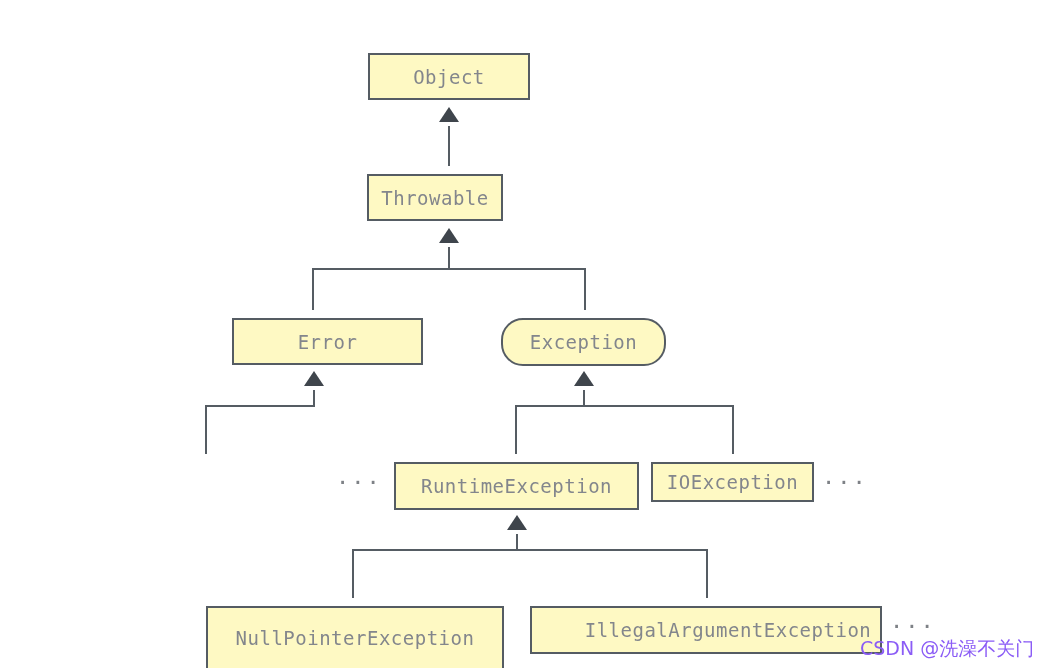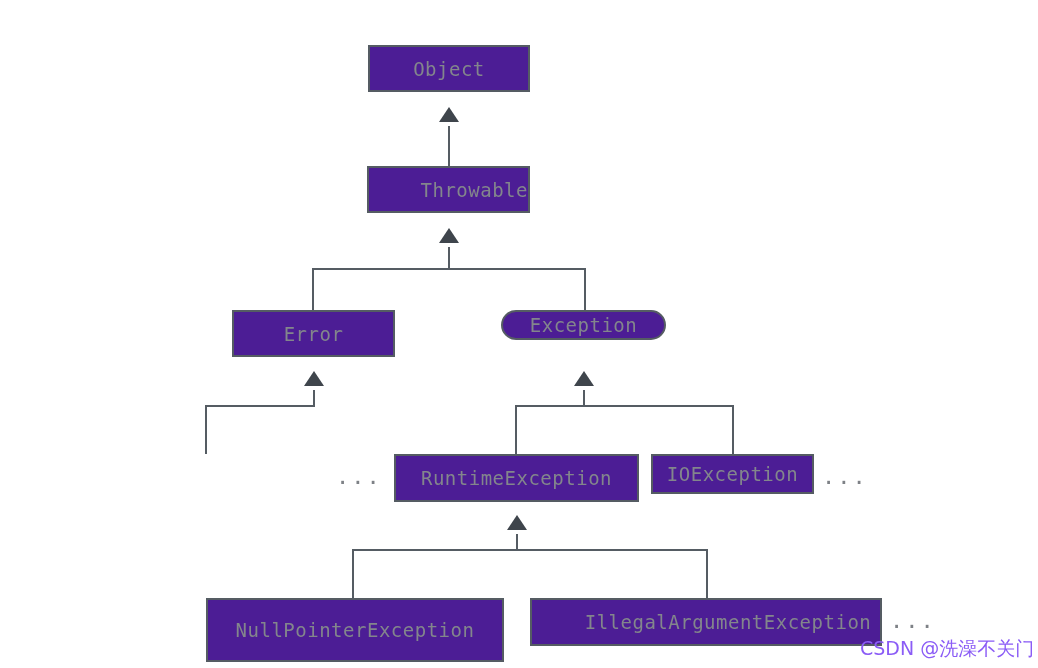--- a/index.html
+++ b/index.html
@@ -12,30 +12,31 @@
     width: 1038px;
     height: 668px;
     background: #ffffff;
     overflow: hidden;
     font-family: "DejaVu Sans Mono", "Liberation Mono", monospace;
   }
   .node {
     position: absolute;
     box-sizing: border-box;
     border: 2px solid #555c63;
-    background: #4c1d95;
+    background: #fef9c3;
     color: #83868c;
     display: flex;
     align-items: center;
     justify-content: center;
     font-family: "DejaVu Sans Mono", "Liberation Mono", monospace;
     font-size: 19px;
     letter-spacing: 0.5px;
     white-space: nowrap;
     z-index: 3;
+    margin-top: 8px;
   }
   .ellipsis {
     position: absolute;
     color: #7e8186;
     font-family: "DejaVu Sans Mono", "Liberation Mono", monospace;
     font-size: 22px;
     letter-spacing: 2px;
     line-height: 1;
     z-index: 3;
   }
@@ -97,29 +98,29 @@
   <div class="arrow" style="left:507px; top:515px;"></div>
   <div class="vline" style="left:516px; top:534px; height:16px;"></div>
   <div class="hline" style="left:352px; top:549px; width:356px;"></div>
   <div class="vline" style="left:352px; top:549px; height:49px;"></div>
   <div class="vline" style="left:706px; top:549px; height:49px;"></div>
 
   <div class="node" style="left:368px; top:45px; width:162px; height:47px;">
     <span>Object</span>
   </div>
 
-  <div class="node" style="left:367px; top:166px; width:163px; height:47px;justify-content:flex-end;">
+  <div class="node" style="left:367px; top:166px; width:136px; height:47px;">
     <span>Throwable</span>
   </div>
 
-  <div class="node" style="left:232px; top:310px; width:163px; height:47px;">
+  <div class="node" style="left:232px; top:310px; width:191px; height:47px;">
     <span>Error</span>
   </div>
 
-  <div class="node" style="left:501px; top:310px; width:165px; height:30px;border-radius:22px;">
+  <div class="node" style="left:501px; top:310px; width:165px; height:48px;border-radius:22px;">
     <span>Exception</span>
   </div>
 
 
   <div class="node" style="left:394px; top:454px; width:245px; height:48px;">
     <span>RuntimeException</span>
   </div>
 
   <div class="node" style="left:651px; top:454px; width:163px; height:40px;text-align:center;">
     <span>IOException</span>

